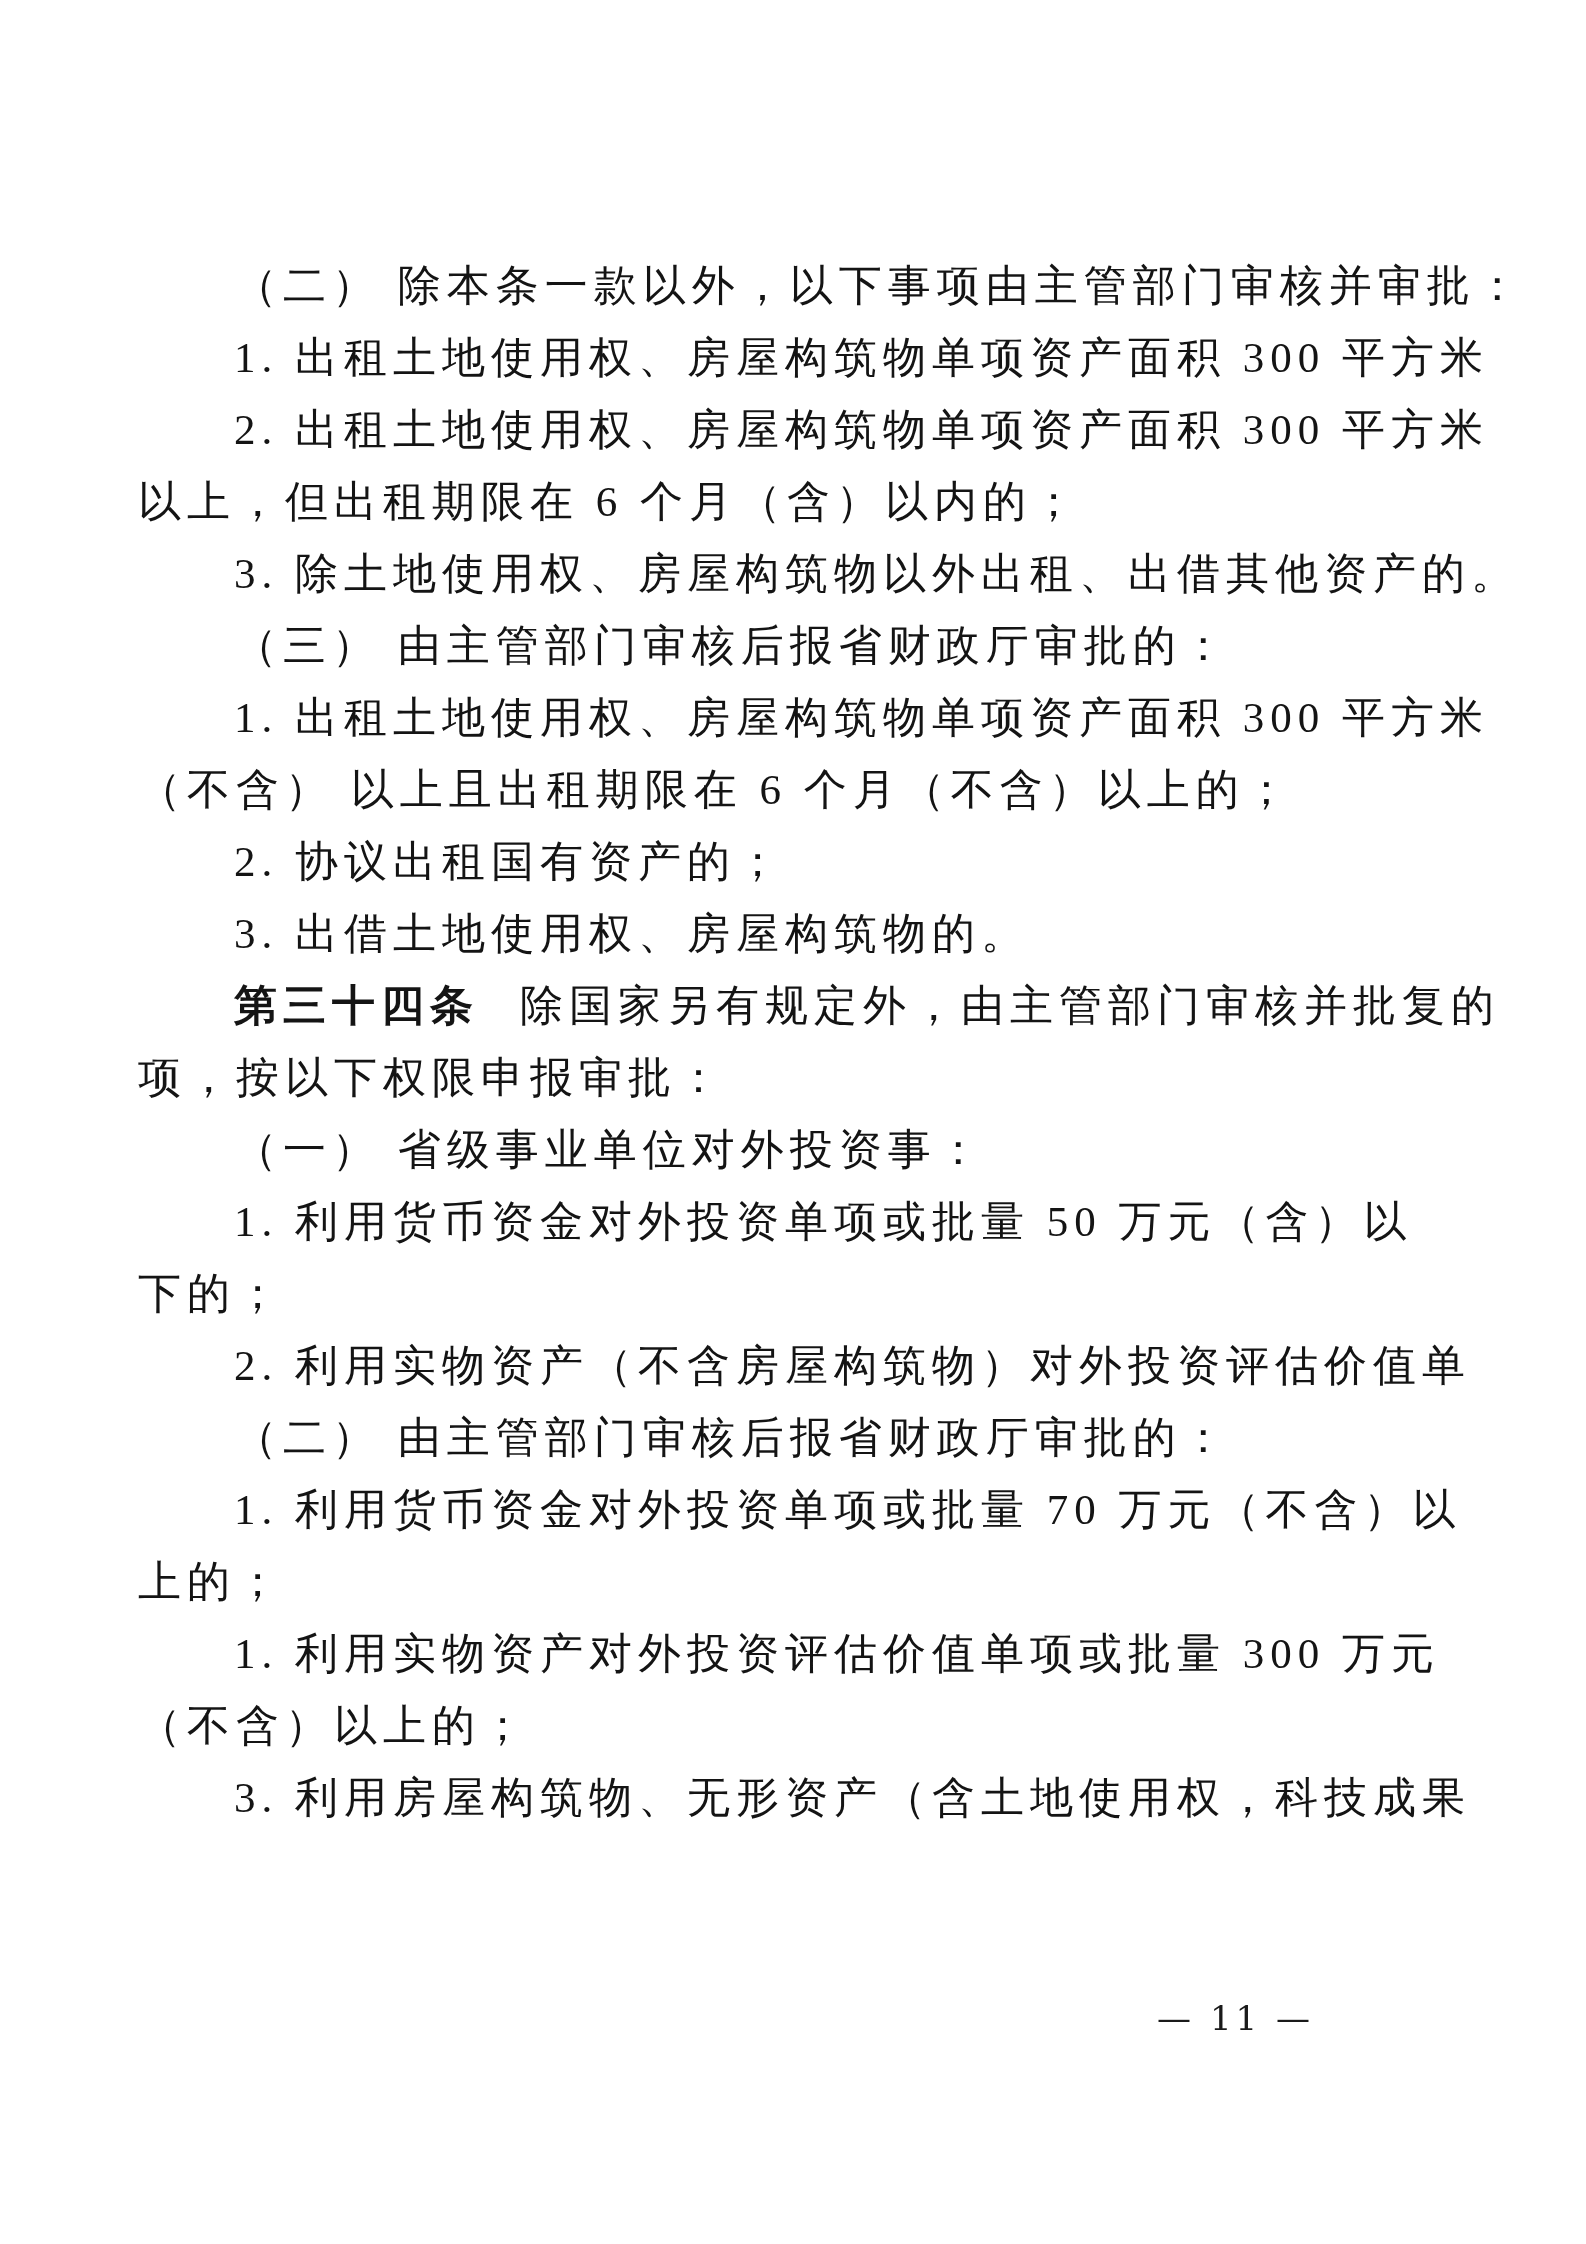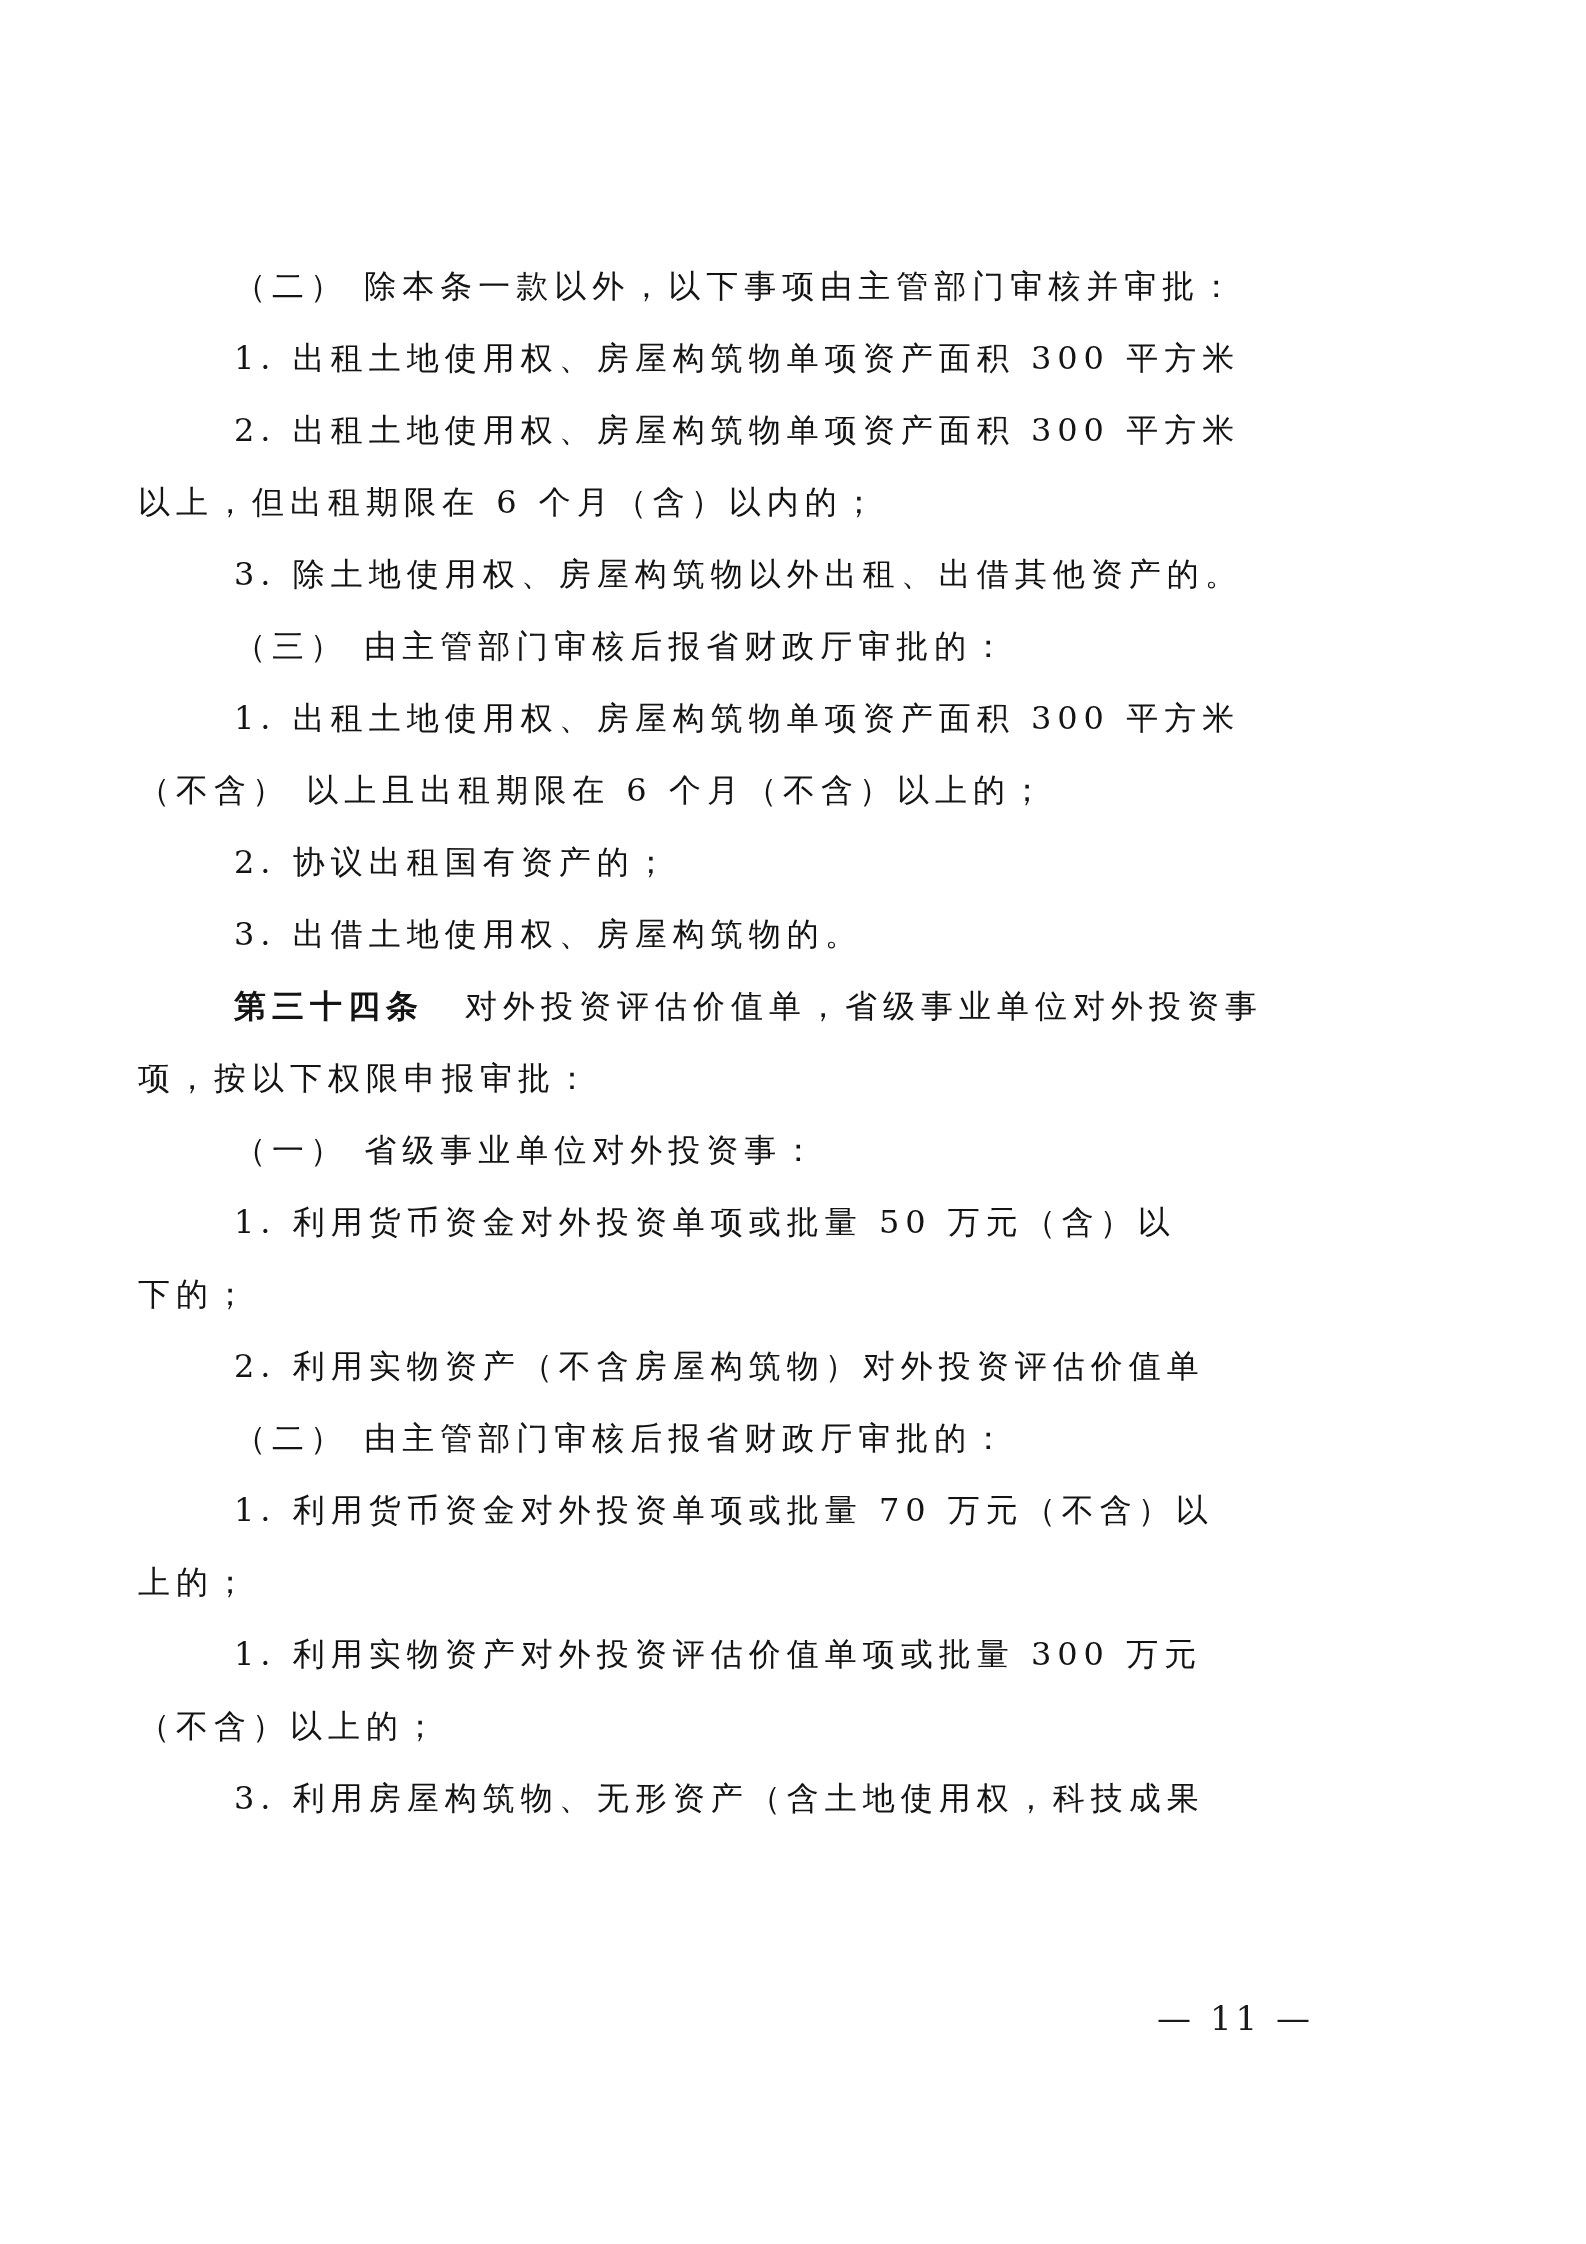--- a/index.html
+++ b/index.html
@@ -19,23 +19,24 @@
   }
   .content {
     position: absolute;
     top: 250px;
     left: 138px;
     width: 1330px;
   }
   .line {
     height: 72px;
     line-height: 72px;
-    font-size: 32px;
+    font-size: 43px;
     letter-spacing: 6px;
     white-space: nowrap;
+    font-family: Liberation Serif, serif;
   }
   .line.indent {
     padding-left: 96px;
   }
   .article-no {
     font-weight: 700;
     margin-right: 41px;
   }
   .footer {
     position: absolute;
@@ -57,21 +58,21 @@
     <div class="line indent">1. 出租土地使用权、房屋构筑物单项资产面积 300 平方米</div>
     <div class="line indent">2. 出租土地使用权、房屋构筑物单项资产面积 300 平方米</div>
     <div class="line">以上，但出租期限在 6 个月（含）以内的；</div>
     <div class="line indent">3. 除土地使用权、房屋构筑物以外出租、出借其他资产的。</div>
     <div class="line indent">（三） 由主管部门审核后报省财政厅审批的：</div>
     <div class="line indent">1. 出租土地使用权、房屋构筑物单项资产面积 300 平方米</div>
     <div class="line">（不含） 以上且出租期限在 6 个月（不含）以上的；</div>
     <div class="line indent">2. 协议出租国有资产的；</div>
     <div class="line indent">3. 出借土地使用权、房屋构筑物的。</div>
     <div class="line indent">
-      <span class="article-no">第三十四条</span><span>对外投资评估价值单，省级事业单位对外投资事</span>
+      <span class="article-no">第三十四条</span><span>除国家另有规定外，由主管部门审核并批复的</span>
     </div>
     <div class="line">项，按以下权限申报审批：</div>
     <div class="line indent">（一） 省级事业单位对外投资事：</div>
     <div class="line indent">1. 利用货币资金对外投资单项或批量 50 万元（含）以</div>
     <div class="line">下的；</div>
     <div class="line indent">2. 利用实物资产（不含房屋构筑物）对外投资评估价值单</div>
     <div class="line indent">（二） 由主管部门审核后报省财政厅审批的：</div>
     <div class="line indent">1. 利用货币资金对外投资单项或批量 70 万元（不含）以</div>
     <div class="line">上的；</div>
     <div class="line indent">1. 利用实物资产对外投资评估价值单项或批量 300 万元</div>

